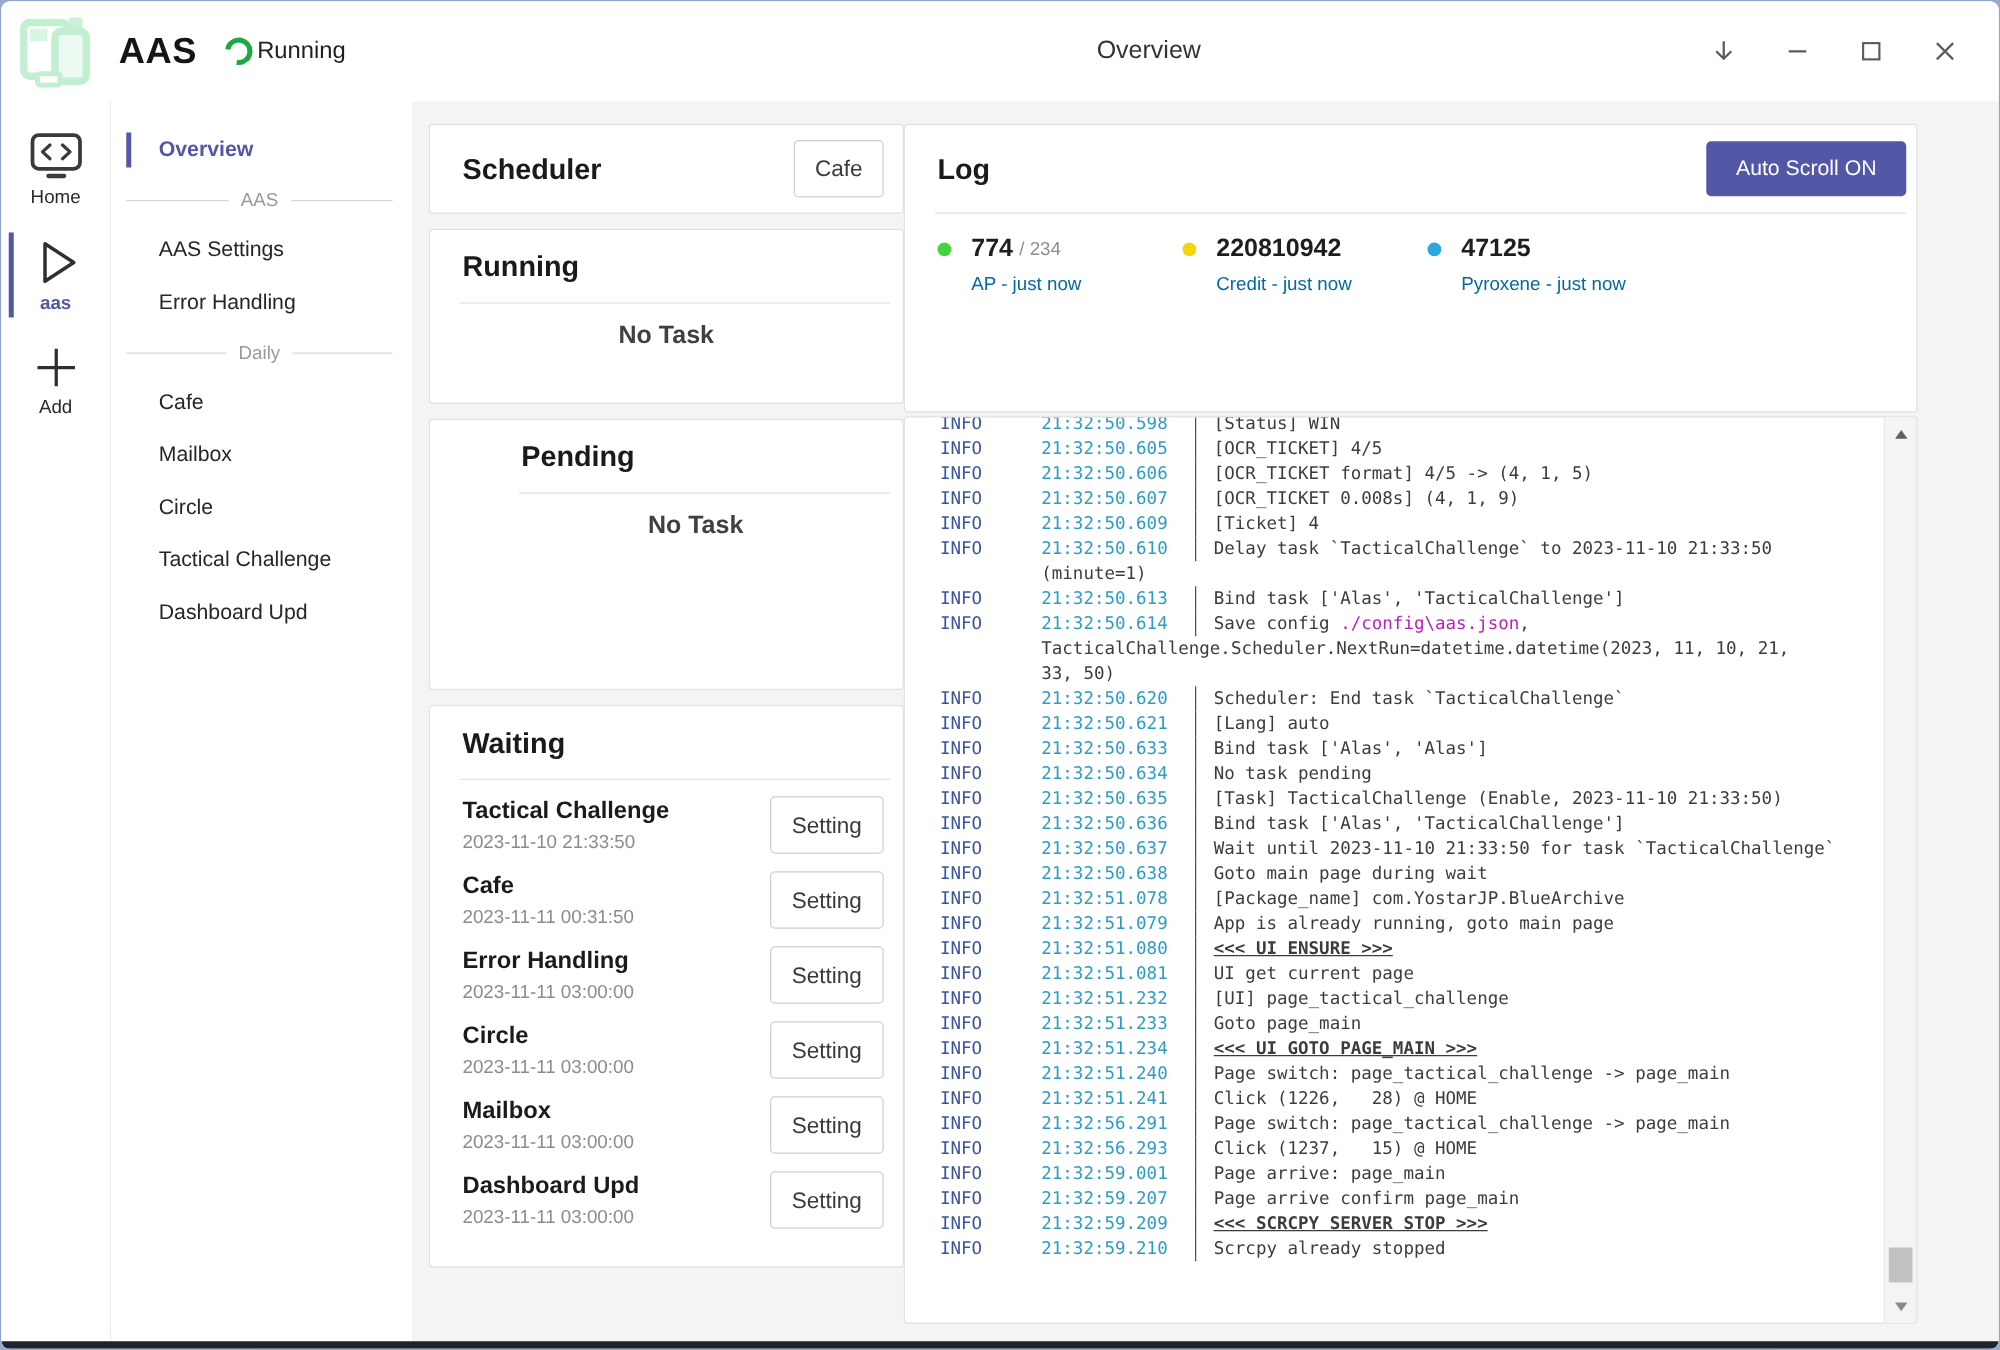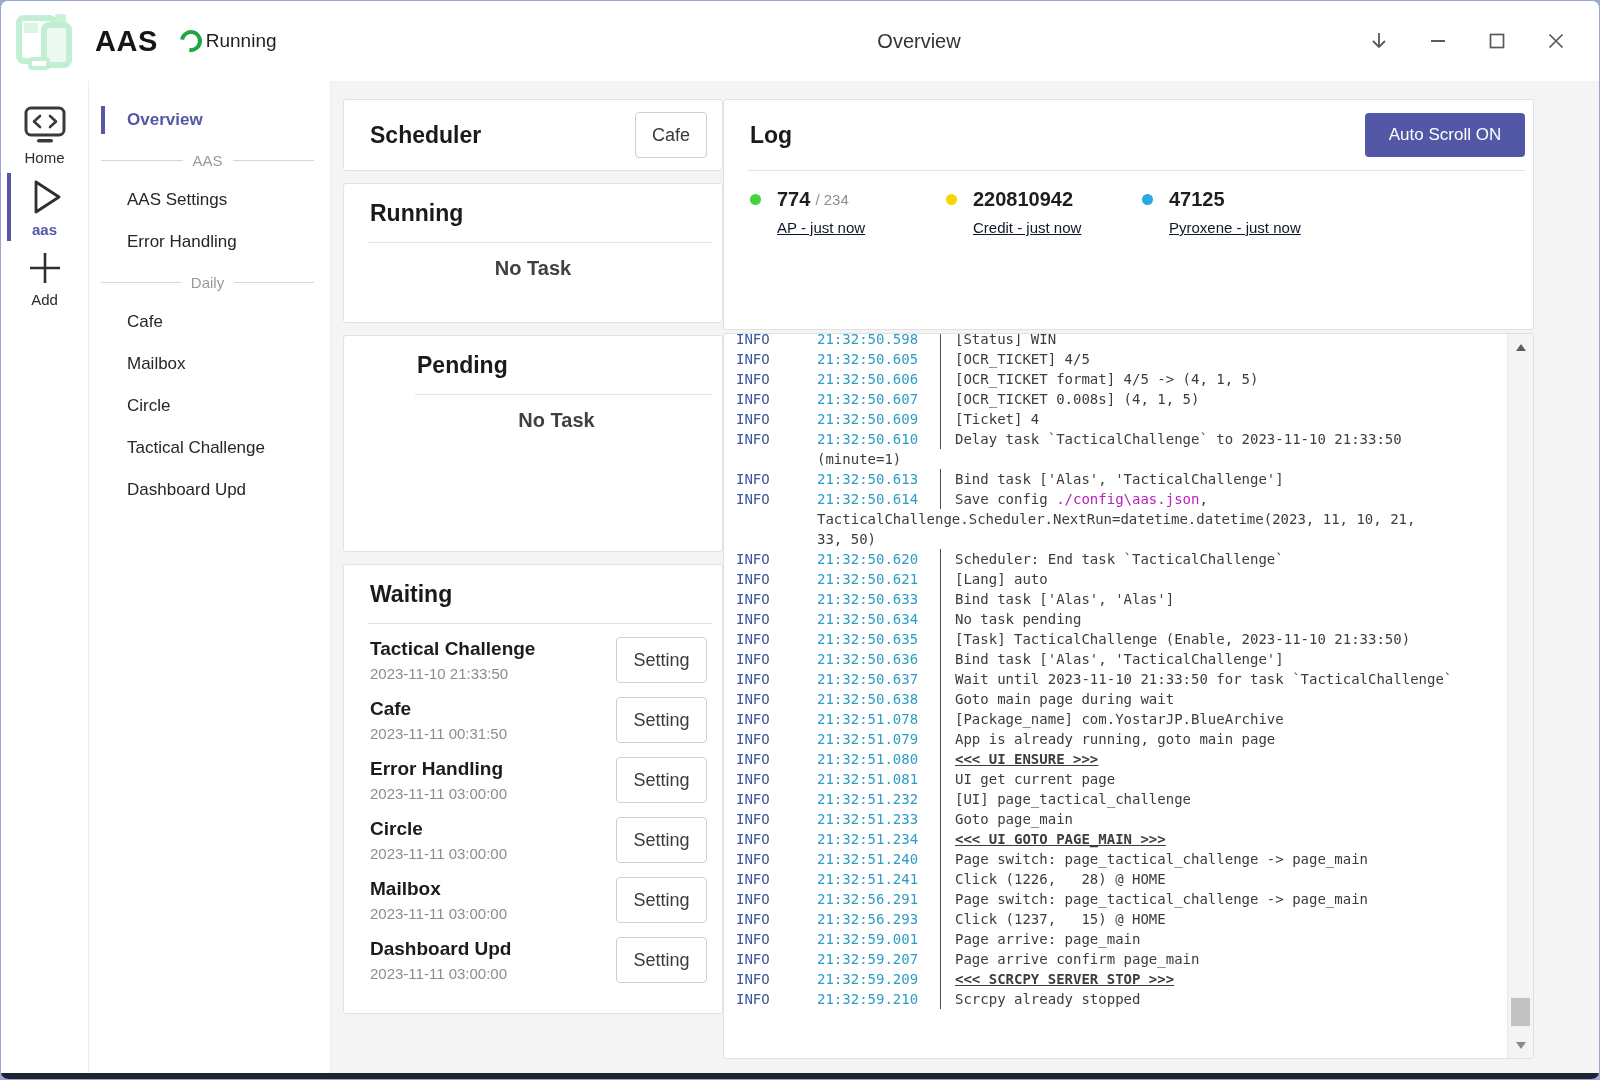--- a/index.html
+++ b/index.html
@@ -12,21 +12,21 @@
   .logo{width:66px;height:60px;flex:0 0 66px;}
   .app-name{font-size:29px;font-weight:800;color:#151515;margin-left:18px;letter-spacing:.5px;}
   .status{display:flex;align-items:center;margin-left:22px;}
   .spinner{width:22px;height:22px;border-radius:50%;border:4px solid #21a644;border-left-color:transparent;transform:rotate(-35deg);}
   .status-label{font-size:19px;color:#1f1f1f;margin-left:4px;}
   .win-title{position:absolute;left:918px;top:50%;transform:translate(-50%,-50%);font-size:20px;color:#333;}
   .win-controls{position:absolute;right:30px;top:0;height:80px;display:flex;align-items:center;gap:33px;}
   .wc-btn{width:26px;height:26px;display:flex;align-items:center;justify-content:center;cursor:default;}
   
   .app-body{display:flex;height:994px;}
-  .rail{width:88px;border-right:1px solid #ececec;padding-top:18px;display:flex;flex-direction:column;align-items:center;background:#fff;}
+  .rail{width:88px;border-right:1px solid #ececec;padding-top:18px;display:flex;flex-direction:column;align-items:center;gap:13px;background:#fff;}
   .rail-item{position:relative;width:100%;display:flex;flex-direction:column;align-items:center;padding:5px 0;}
   .rail-item.active::before{content:"";position:absolute;left:6px;top:2px;bottom:2px;width:4px;background:var(--accent);}
   .rail-label{font-size:15px;color:#2b2b2b;margin-top:3px;}
   .rail-item.active .rail-label{color:var(--accent);font-weight:700;}
   .menu{width:242px;border-right:1px solid #ececec;padding-top:18px;background:#fff;}
   .menu-item{position:relative;height:42px;display:flex;align-items:center;padding-left:38px;font-size:17px;color:#262626;cursor:default;}
   .menu-item.active{color:var(--accent);font-weight:700;}
   .menu-item.active::before{content:"";position:absolute;left:12px;top:7px;bottom:7px;width:4px;background:var(--accent);}
   .menu-section{height:38px;display:flex;align-items:center;padding:0 16px 0 12px;}
   .menu-section .line{flex:1;height:1px;background:#d6d6d6;}
@@ -61,23 +61,23 @@
   .log-head{height:70px;display:flex;align-items:center;padding:0 8px 0 26px;}
   .autoscroll-btn{margin-left:auto;width:160px;height:44px;background:var(--accent);border:none;border-radius:4px;
       color:#fff;font-size:17px;display:flex;align-items:center;justify-content:center;cursor:default;}
   .log-divider{height:1px;background:#e2e2e2;margin:0 8px 0 24px;}
   .stats{display:flex;padding:17px 0 0 26px;}
   .stat{width:196px;}
   .stat-top{display:flex;align-items:center;}
   .dot{width:11px;height:11px;border-radius:50%;margin-right:16px;flex:0 0 11px;}
   .stat-value{font-size:20px;font-weight:700;color:#1e1e1e;}
   .stat-suffix{font-size:15px;font-weight:400;color:#8f8f8f;margin-left:5px;}
-  .stat-label{font-size:15px;color:#0f172a;margin:8px 0 0 27px;text-decoration:underline;}
-  
-  .console{position:relative;height:726px;background:#fff;border:1px solid #e1e1e1;border-radius:3px;overflow:hidden;margin-bottom:0;}
+  .stat-label{font-size:15px;color:#0369a1;margin:8px 0 0 27px;}
+  
+  .console{position:relative;height:726px;background:#fff;border:1px solid #e1e1e1;border-radius:3px;overflow:hidden;margin-bottom:0;padding-left:16px;}
   .log-lines{margin-top:-5px;padding-left:12px;font-family:"DejaVu Sans Mono",monospace;font-size:14px;line-height:20px;color:var(--log-text);}
   .line{display:flex;}
   .lvl{flex:0 0 81px;color:var(--log-level);}
   .time{flex:0 0 123px;color:var(--log-time);}
   .pipe{flex:0 0 1px;background:#4f4f4f;}
   .msg{flex:1;padding-left:14px;white-space:pre-wrap;word-break:break-word;}
   .line.cont{padding-left:81px;}
   .line.cont .msg{padding-left:0;}
   .msg .b{font-weight:bold;text-decoration:underline;}
   .msg .path{color:var(--log-path);}
@@ -307,21 +307,21 @@
               <div class="line">
                 <span class="lvl">INFO</span>
                 <span class="time">21:32:50.606</span>
                 <span class="pipe"></span>
                 <span class="msg"><span>[OCR_TICKET format] 4/5 -&gt; (4, 1, 5)</span></span>
               </div>
               <div class="line">
                 <span class="lvl">INFO</span>
                 <span class="time">21:32:50.607</span>
                 <span class="pipe"></span>
-                <span class="msg"><span>[OCR_TICKET 0.008s] (4, 1, 5)</span></span>
+                <span class="msg"><span>[OCR_TICKET 0.008s] (4, 1, 9)</span></span>
               </div>
               <div class="line">
                 <span class="lvl">INFO</span>
                 <span class="time">21:32:50.609</span>
                 <span class="pipe"></span>
                 <span class="msg"><span>[Ticket] 4</span></span>
               </div>
               <div class="line">
                 <span class="lvl">INFO</span>
                 <span class="time">21:32:50.610</span>

